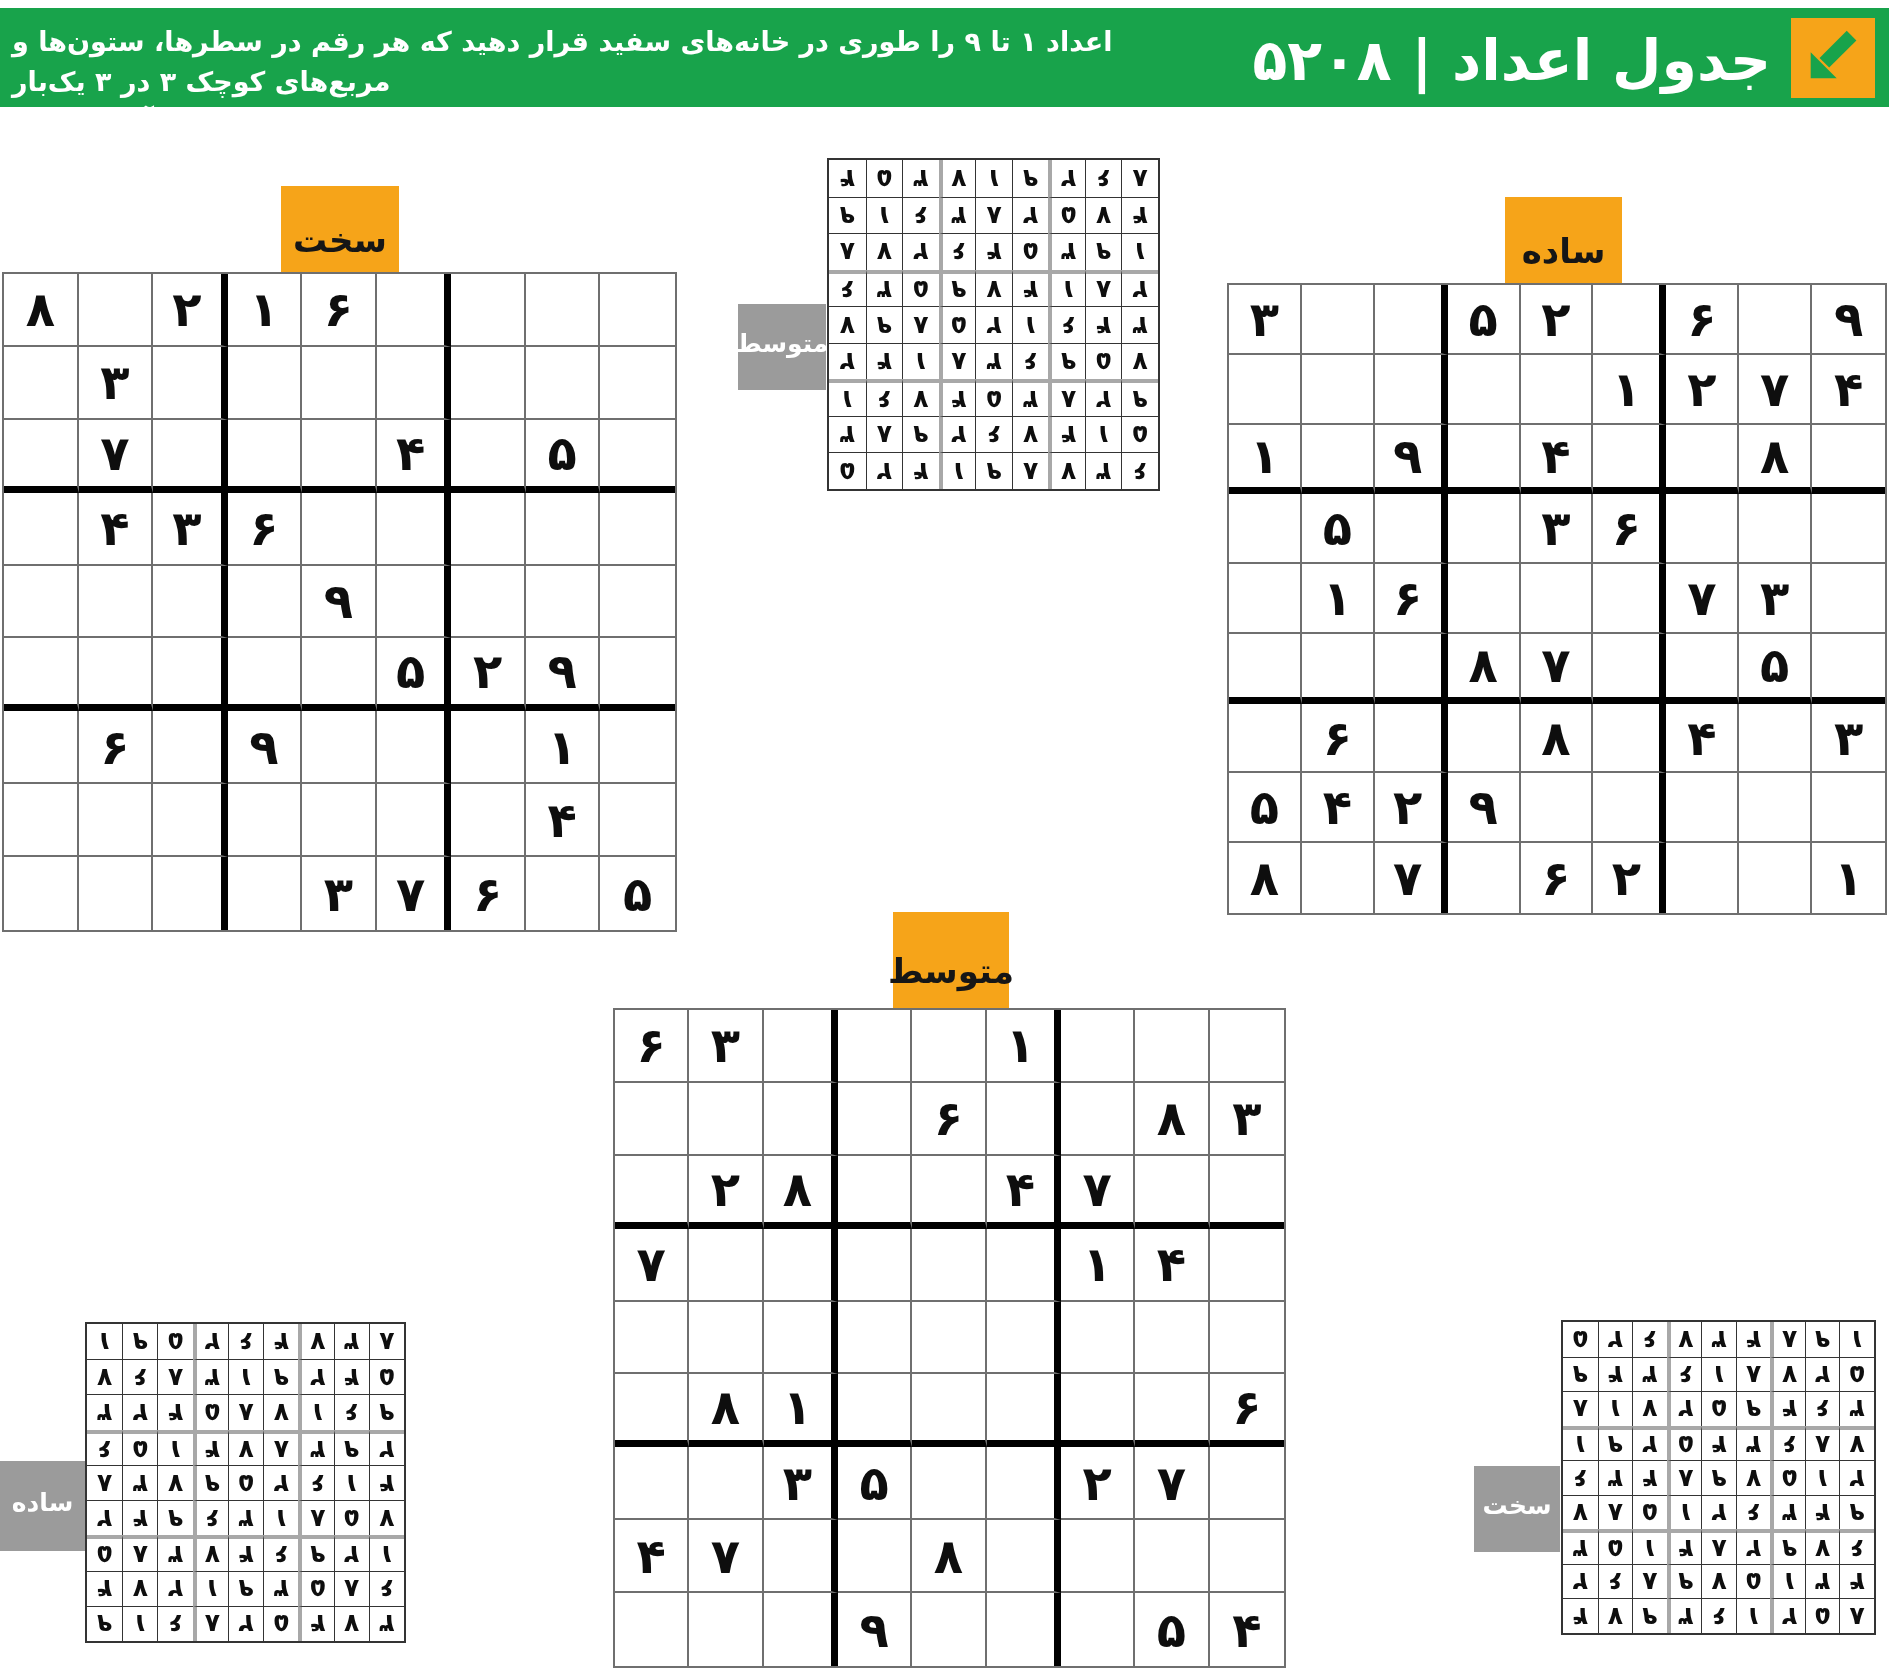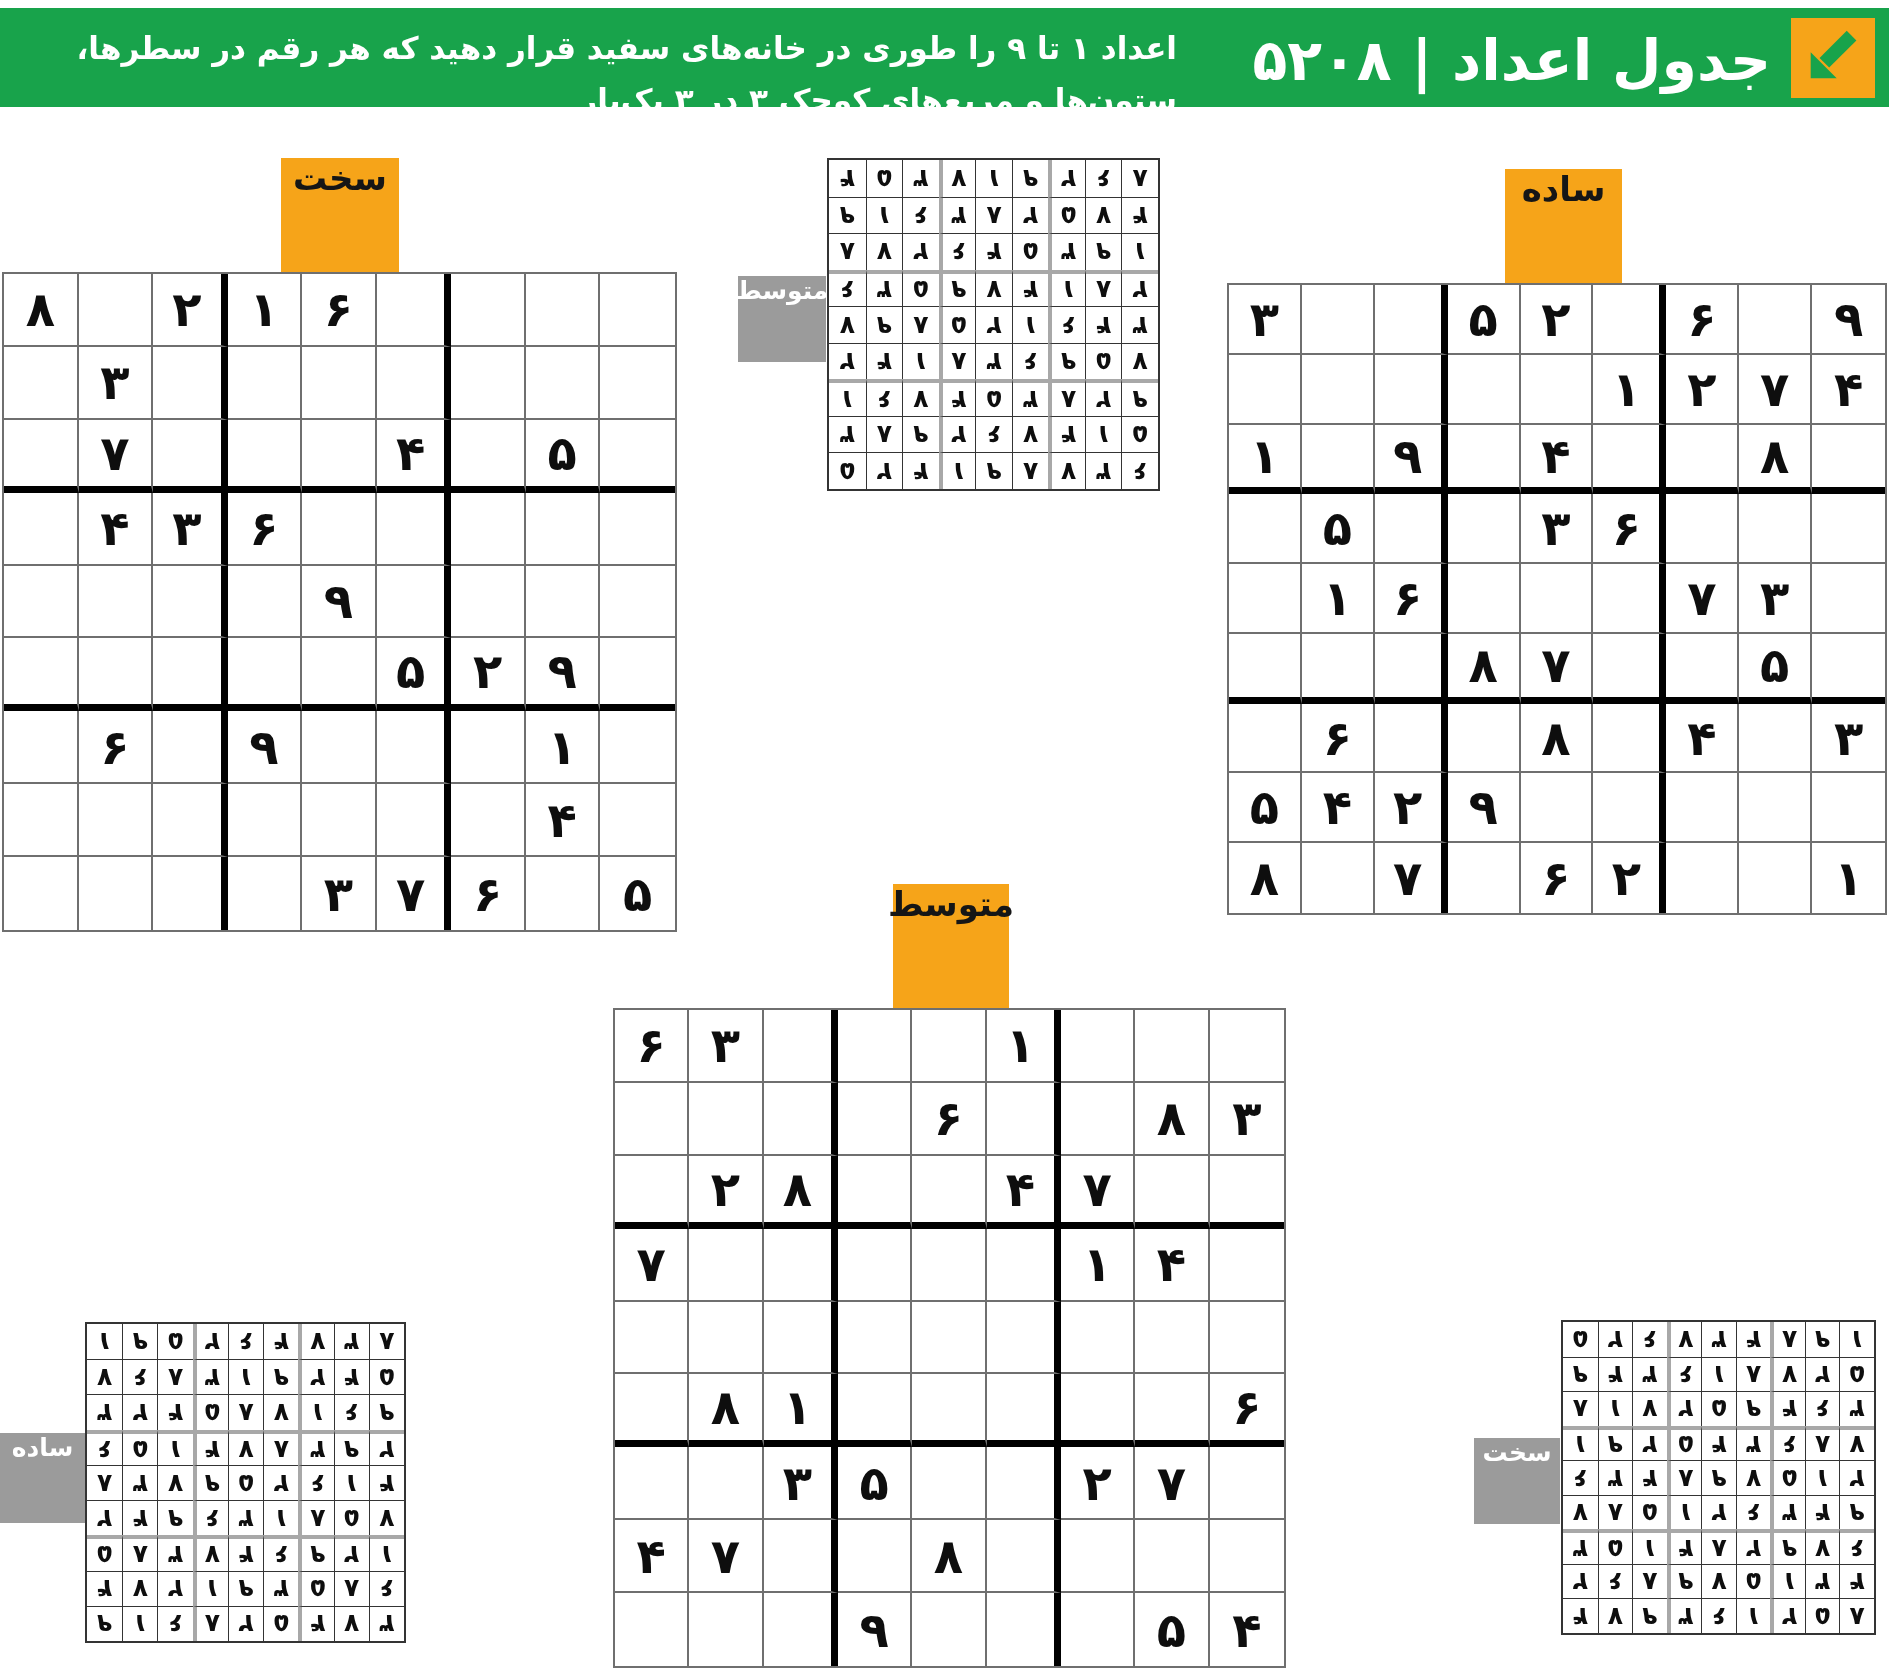--- a/index.html
+++ b/index.html
@@ -16,22 +16,22 @@
     position:absolute;right:14px;top:10px;width:84px;height:80px;
     background:#f6a419;display:flex;align-items:center;justify-content:center;
   }
   .title{
     position:absolute;right:118px;top:22px;width:390px;height:60px;
     color:#ffffff;font-size:57px;font-weight:600;text-align:left;
     line-height:60px;white-space:nowrap;
   }
   .instructions{
     position:absolute;left:12px;top:14px;width:1165px;
-    color:#ffffff;font-size:31px;font-weight:bold;text-align:right;
-    line-height:52px;
+    color:#ffffff;font-size:27px;font-weight:bold;text-align:left;
+    line-height:40px;
   }
   
   .grid{
     position:absolute;display:grid;
     grid-template-columns:repeat(9,1fr);grid-template-rows:repeat(9,1fr);
     background:#ffffff;box-sizing:border-box;
   }
   .grid .cell{
     display:flex;align-items:center;justify-content:center;
     box-sizing:border-box;color:#0e0e0e;background:#ffffff;
@@ -48,22 +48,22 @@
   .small{border:2px solid #343434;}
   .small .cell{
     border-right:1px solid #343434;border-bottom:1px solid #343434;
     font-size:25px;font-weight:bold;
   }
   .small .cell.vr{border-right:4px solid #a8a8a8;}
   .small .cell.hr{border-bottom:4px solid #a8a8a8;}
   .rotated{transform:rotate(180deg);}
   
   .tag{
-    position:absolute;display:flex;align-items:flex-start;justify-content:center;
-    box-sizing:border-box;padding-bottom:6px;
+    position:absolute;display:flex;align-items:center;justify-content:center;
+    box-sizing:border-box;padding-bottom:6px;margin-top:28px;
   }
   .tag-orange{background:#f6a419;color:#161616;font-size:34px;font-weight:bold;}
   .tag-gray{background:#9b9b9b;color:#ffffff;font-size:25px;font-weight:bold;padding-bottom:8px;}
 </style>
 </head>
 <body>
 
 <div class="header">
   <div class="instructions" dir="rtl">
     <div>اعداد ۱ تا ۹ را طوری در خانه‌های سفید قرار دهید که هر رقم در سطرها، ستون‌ها و مربع‌های کوچک ۳ در ۳ یک‌بار</div>

